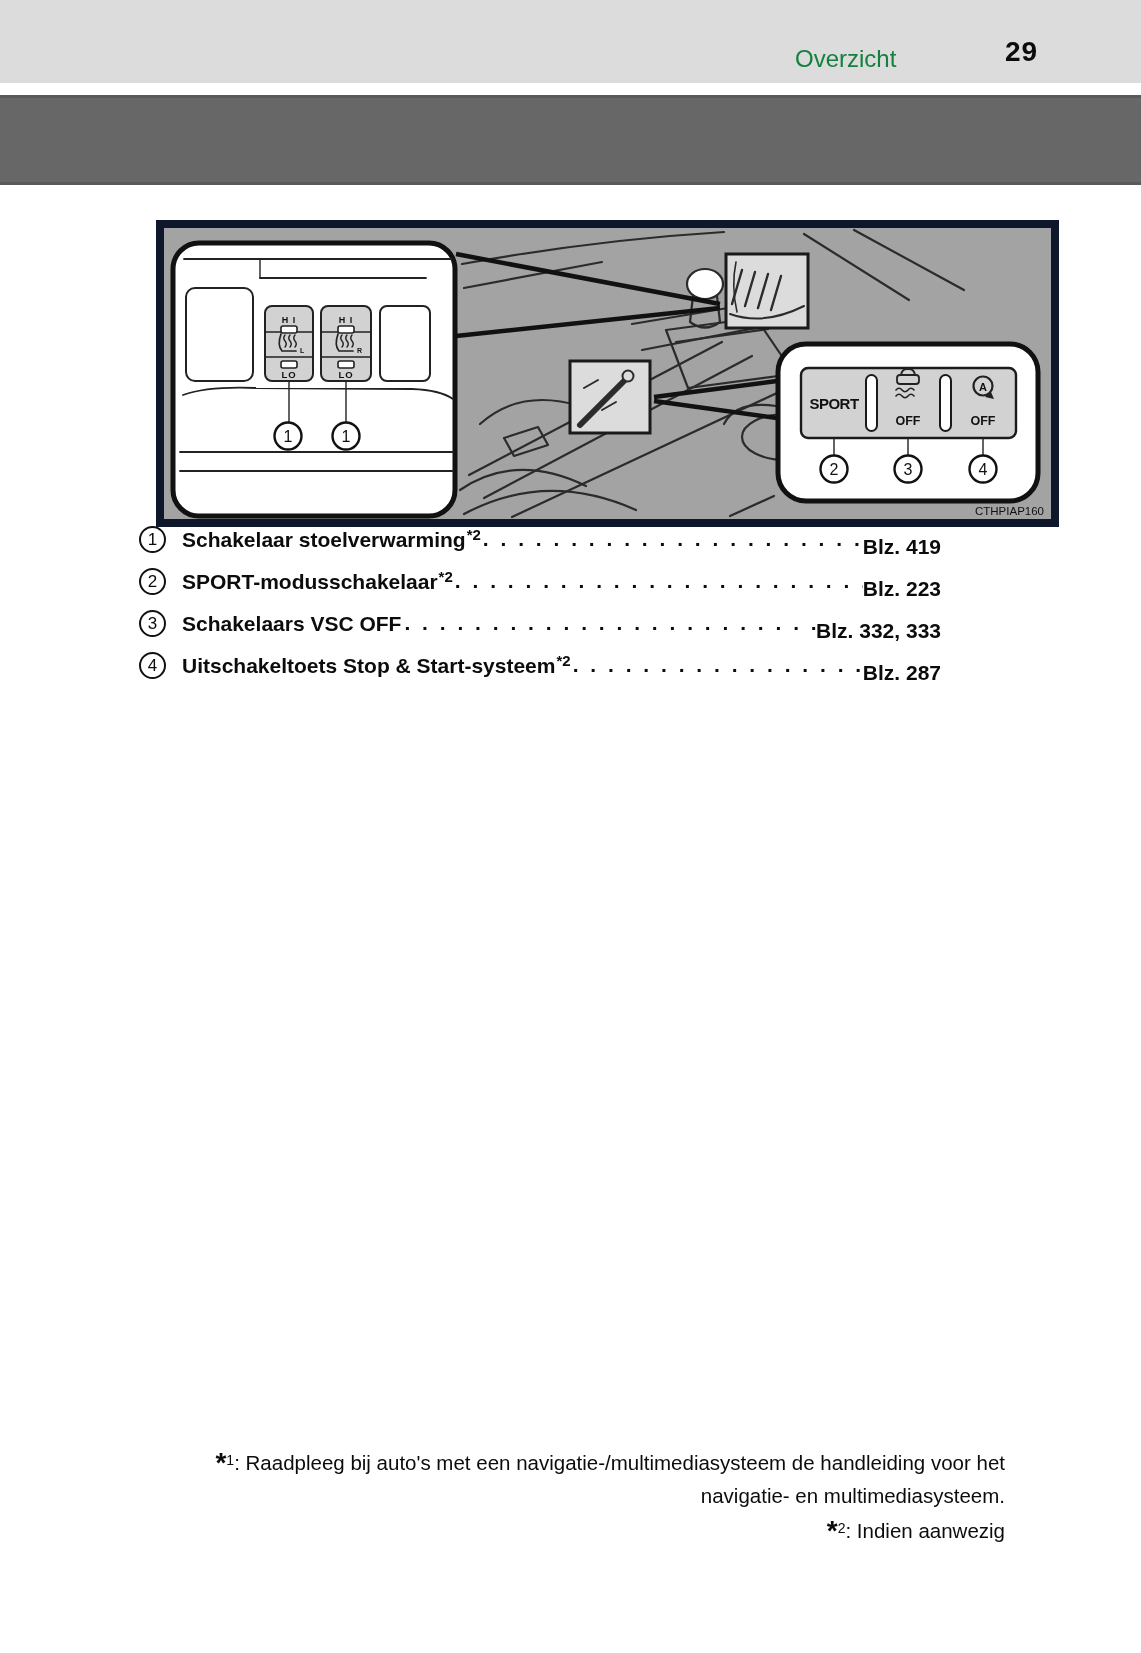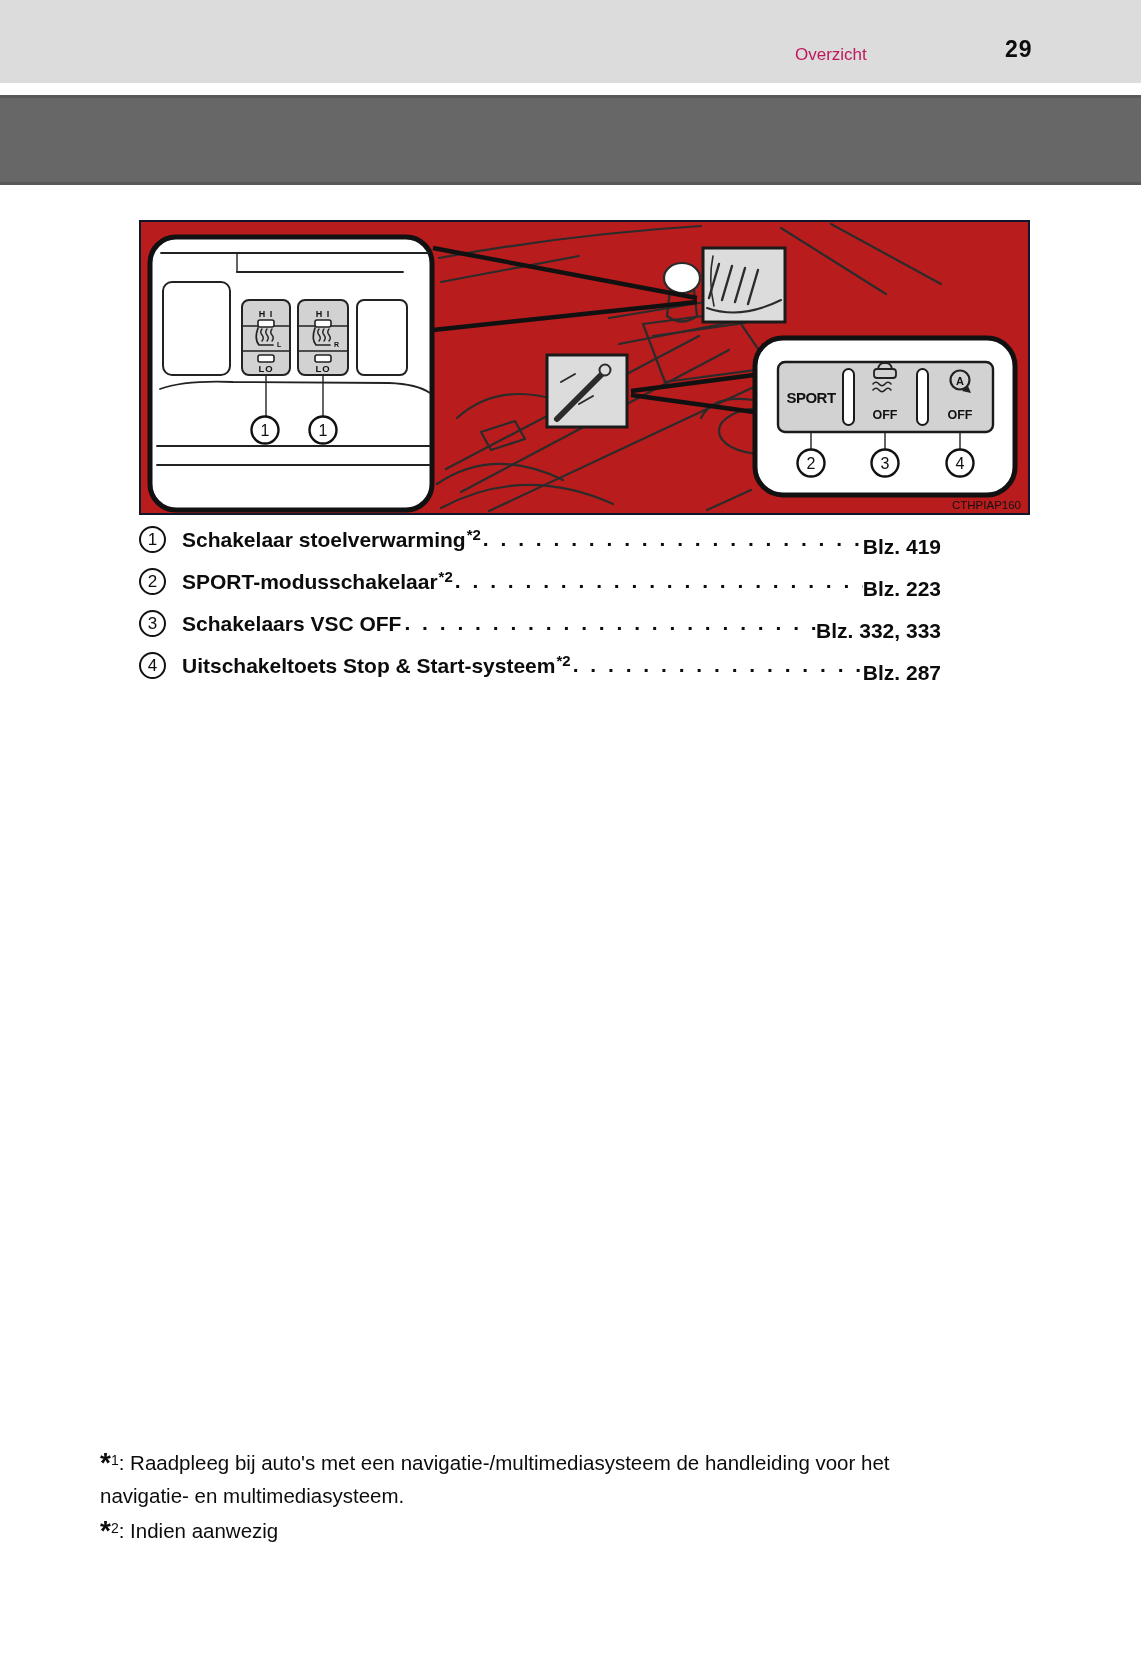--- a/index.html
+++ b/index.html
@@ -2,40 +2,40 @@
 <html><head>
 <meta charset="utf-8">
 <style>
   html,body { margin:0; padding:0; background:#ffffff; }
   .page {
     position:relative; width:1141px; height:1653px; background:#fff;
     font-family:"Liberation Sans", sans-serif; color:#0c0c0c; overflow:hidden;
   }
   
   .hdr { position:absolute; left:0; top:0; width:1141px; height:83px; background:#dcdcdc; }
-  .hdr-title { position:absolute; left:795px; top:45px; font-size:17px; color:#be185d; }
-  .hdr-num { position:absolute; left:1005px; top:36px; font-size:23px; font-weight:bold; letter-spacing:1px; }
+  .hdr-title { position:absolute; left:795px; top:45px; font-size:24px; color:#15803d; }
+  .hdr-num { position:absolute; left:1005px; top:36px; font-size:28px; font-weight:bold; letter-spacing:1px; }
   
   .banner { position:absolute; left:0; top:95px; width:1141px; height:90px;
             background:#676767; border-top:3px solid #595959; border-bottom:3px solid #595959; box-sizing:border-box; }
   
-  .diagram { position:absolute; left:139px; top:220px; width:887px; height:291px;
-             border:2px solid #0f172a; background:#b91c1c; }
+  .diagram { position:absolute; left:156px; top:220px; width:887px; height:291px;
+             border:8px solid #0f172a; background:#a3a3a3; }
   
   .lg-row { position:absolute; left:139px; width:802px; height:30px; display:flex;
             align-items:center; font-weight:bold; font-size:21px; }
   .lg-circle { flex:none; width:27px; height:27px; margin-right:16px; border:2.2px solid #111;
                border-radius:50%; display:flex; align-items:center; justify-content:center;
                font-size:17px; font-weight:400; box-sizing:border-box; padding-top:1px; }
   .lg-label { flex:none; white-space:nowrap; }
   .lg-sup { font-size:15px; vertical-align:7px; margin-left:1px; }
   .lg-leader { flex:1 1 0; overflow:hidden; white-space:nowrap; letter-spacing:3px; padding:0 2px; }
   .lg-page { flex:none; white-space:nowrap;margin-top:16px; }
   
-  .footnotes { position:absolute; left:100px; width:905px; top:1444px; text-align:left;
+  .footnotes { position:absolute; left:100px; width:905px; top:1444px; text-align:right;
                font-size:20.5px; }
   .fn-line { line-height:33px; }
   .fn-star { font-weight:bold; font-size:28px; vertical-align:-2px; }
   .fn-num { font-size:14px; vertical-align:5px; }
   svg text { font-family:"Liberation Sans", sans-serif; fill:#111; }
 </style>
 </head>
 <body>
 
 <div class="page">

